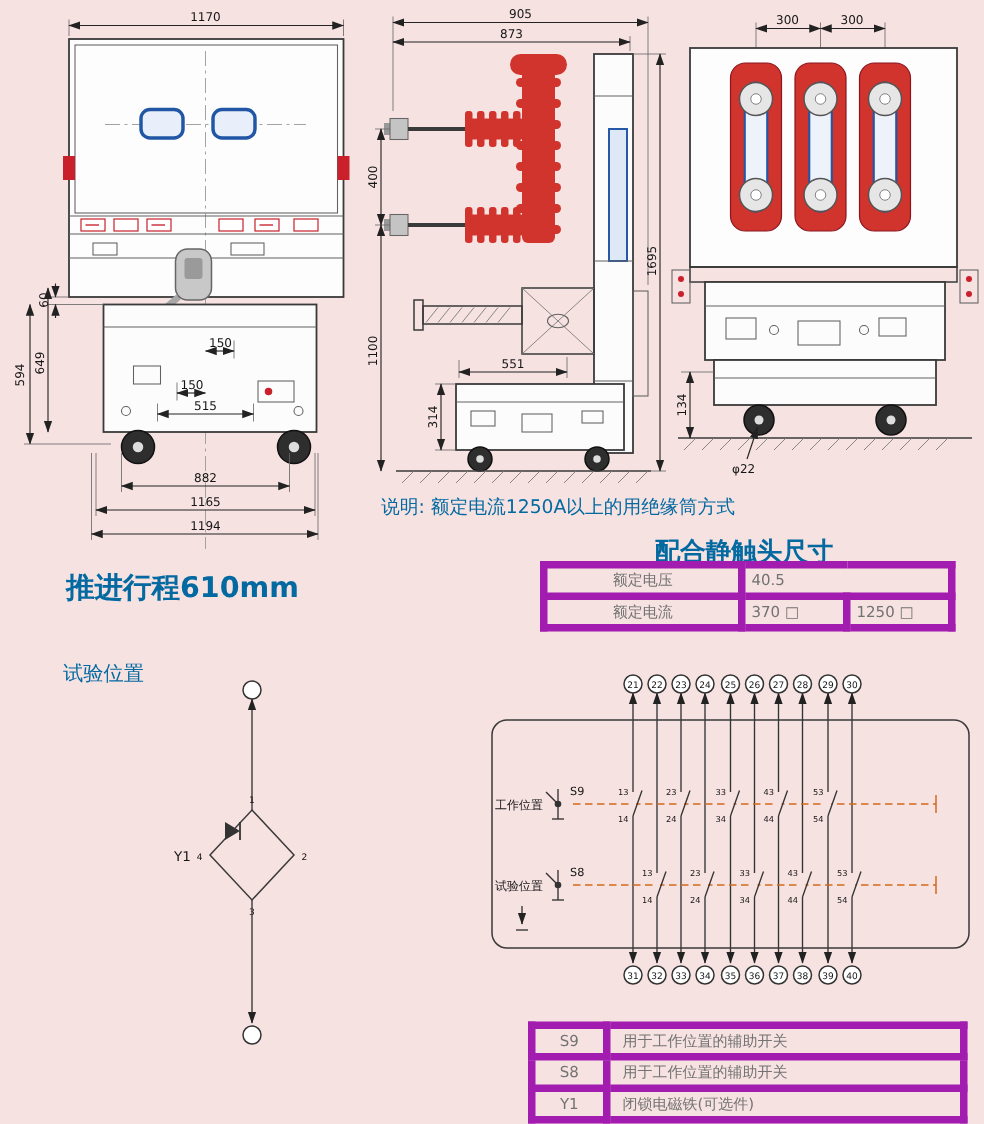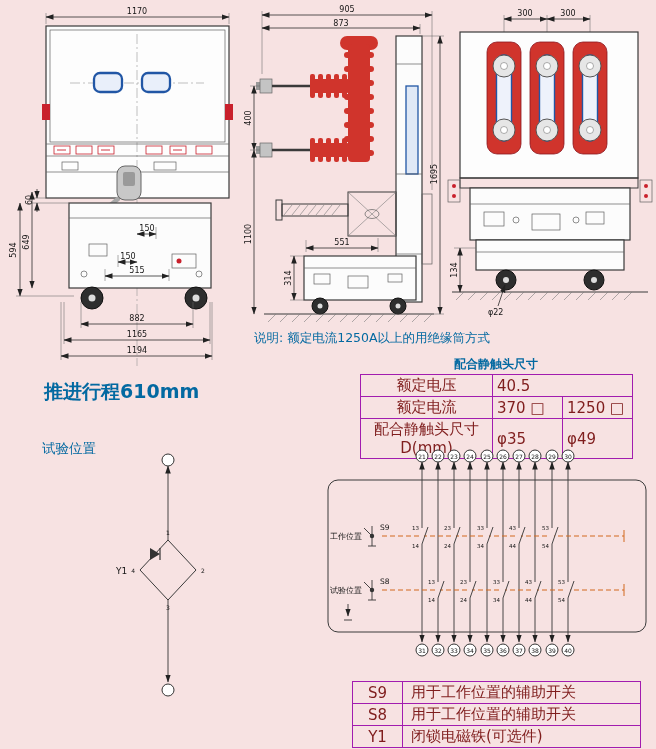--- a/index.html
+++ b/index.html
@@ -17,21 +17,21 @@
   .s{stroke:#3a3a3a;stroke-width:1;fill:none}
   .sR{stroke:#3a3a3a;stroke-width:1.2}
   .s2{stroke:#606060;stroke-width:.7;fill:none}
   .h{stroke:#7a7a7a;stroke-width:.6;fill:none}
   .cl{stroke:#999;stroke-width:.6;fill:none;stroke-dasharray:10 3 2 3}
   .w{stroke:#333;stroke-width:.9;fill:none}
   .lk{stroke:#d2691e;stroke-width:1;fill:none;stroke-dasharray:5 3}
   .term{fill:#fff;stroke:#333;stroke-width:1}
   .note{position:absolute;color:#0369a1;white-space:nowrap}
   table{border-collapse:collapse;position:absolute;background:transparent}
-  td{border:1px solid #a21caf;font-size:15px;color:#7f1d1d;height:20px;padding:1px 4px}
+  td{border:5px solid #a21caf;font-size:10px;color:#737373;height:20px;padding:1px 4px}
   .c-label{text-align:center}
   .c-val{text-align:left}
   .lg-code{text-align:center;width:50px}
   .lg-desc{text-align:left;width:238px;padding-left:8px}
 </style>
 </head>
 <body>
 
 <svg style="left:4px;top:6px" width="242" height="366" viewBox="0 0 242 366">
   <defs>
@@ -382,38 +382,33 @@
   </g>
 
   <g>
     <line x1="52" y1="298" x2="59" y2="277" class="dim" marker-end="url(#aR)"></line>
     <text class="dt" x="42" y="307">φ22</text>
   </g>
 </svg>
 
 <div class="note" style="left:44px;top:379px;font-size:19px;font-weight:700">推进行程610mm</div>
 <div class="note" style="left:254px;top:330px;font-size:12.5px">说明: 额定电流1250A以上的用绝缘筒方式</div>
-<div class="note" style="left:360px;top:356px;width:272px;text-align:center;font-size:12px;font-weight:600">配合静触头尺寸</div>
+<div class="note" style="left:360px;top:356px;width:272px;text-align:center;font-size:17px;font-weight:600">配合静触头尺寸</div>
 <div class="note" style="left:42px;top:440px;font-size:13.5px">试验位置</div>
 
 <table style="left:360px;top:374px">
   <tbody>
       <tr>
     <td class="c-label" style="width:132px">额定电压</td>
     <td class="c-val" colspan="2" style="width:140px">40.5</td>
   </tr>
   <tr>
     <td class="c-label">额定电流</td>
     <td class="c-val" style="width:70px">370 □</td>
     <td class="c-val" style="width:70px">1250 □</td>
-  </tr>
-  <tr>
-    <td class="c-label">配合静触头尺寸D(mm)</td>
-    <td class="c-val">φ35</td>
-    <td class="c-val">φ49</td>
   </tr>
 </tbody>
   </table>
 
 <svg style="left:106px;top:444px" width="118" height="268" viewBox="0 0 118 268">
   <defs>
       <marker id="aY" viewBox="0 0 8 8" refX="7.5" refY="4" markerWidth="8" markerHeight="8" orient="auto-start-reverse" markerUnits="userSpaceOnUse">
         <path d="M0,1.2L8,4L0,6.8z" fill="#222"></path>
       </marker>
     </defs>

